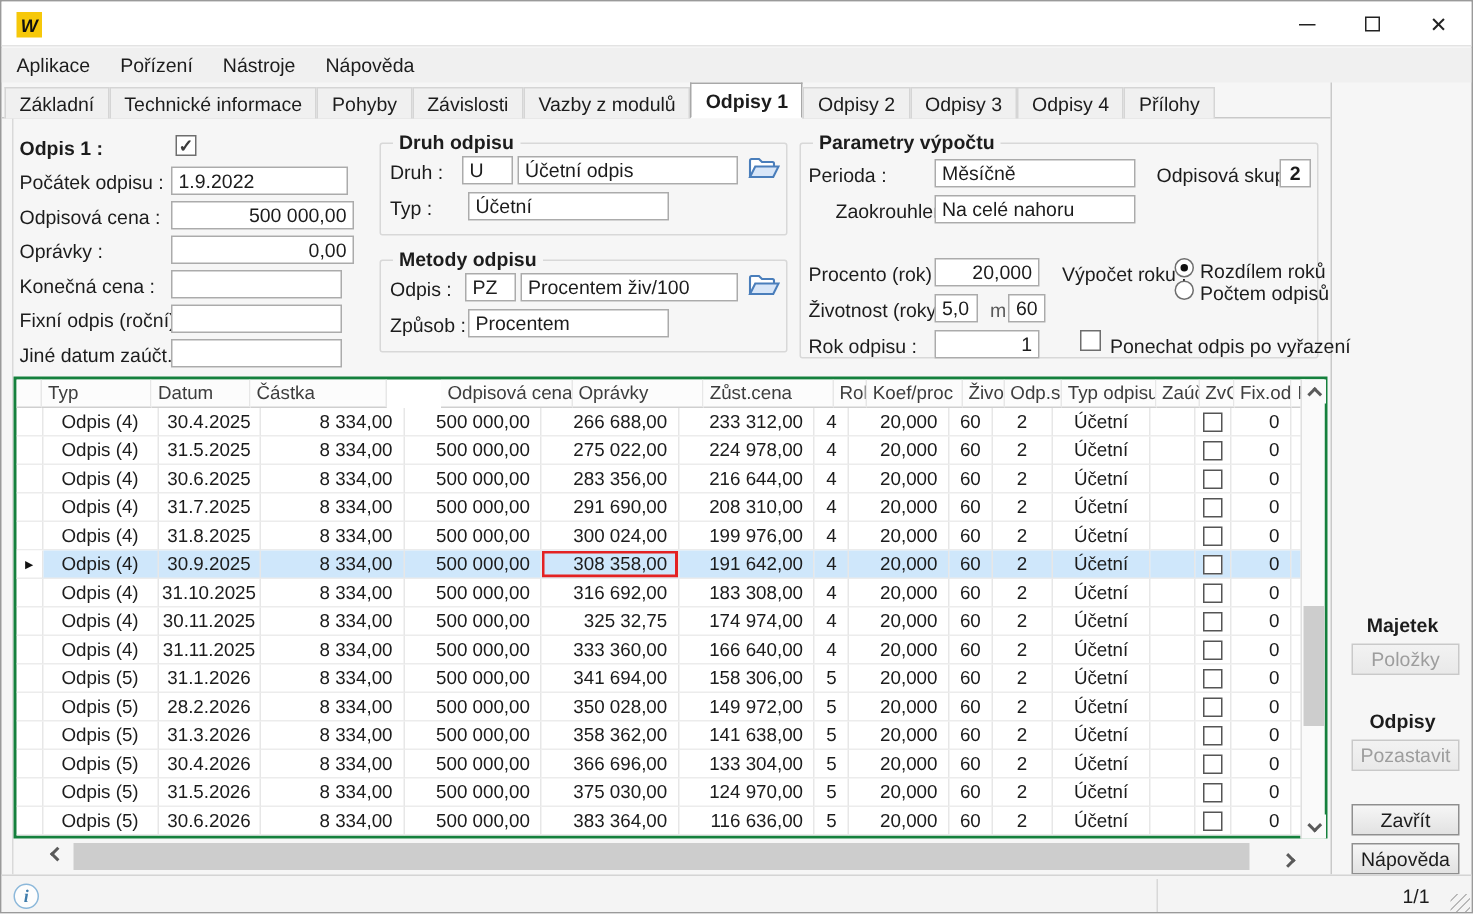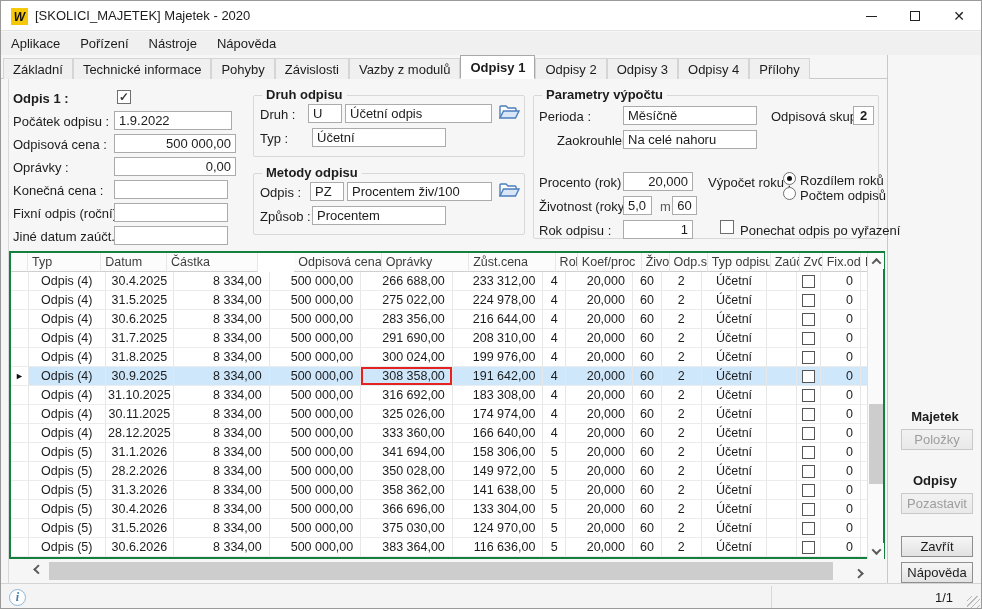--- a/index.html
+++ b/index.html
@@ -100,21 +100,20 @@
   #grip { position:absolute; right:1px; bottom:1px; width:13px; height:13px;
           background: repeating-linear-gradient(135deg, transparent 0 3px, #b9b9b9 3px 4px); }
 </style>
 </head>
 <body>
 
 <div id="window">
 
   <div id="titlebar">
     <div id="logo">W</div>
-    <div id="title-text">[SKOLICI_MAJETEK] Majetek  - 2020</div>
     <div class="winctl" id="btn-min">
         <div class="bar"></div>
       </div>
     <div class="winctl" id="btn-max">
         <div class="sq"></div>
       </div>
     <div class="winctl" id="btn-close">
         <span>✕</span>
       </div>
   </div>
@@ -366,38 +365,38 @@
           </div>
           <div class="cell right" style="width: 40px;">0</div>
           <div class="cell" style="width: 5px;"></div>
         </div>
         <div class="trow">
           <div class="cell marker" style="width: 18px;"></div>
           <div class="cell center" style="width: 77px;">Odpis (4)</div>
           <div class="cell center" style="width: 69px;">30.11.2025</div>
           <div class="cell right" style="width: 96px;">8 334,00</div>
           <div class="cell right" style="width: 92px;">500 000,00</div>
-          <div class="cell right" style="width: 92px;">325 026,00</div>
+          <div class="cell right" style="width: 92px;">325 32,75</div>
           <div class="cell right" style="width: 91px;">174 974,00</div>
           <div class="cell center" style="width: 23px;">4</div>
           <div class="cell right" style="width: 67px;">20,000</div>
           <div class="cell center" style="width: 29px;">60</div>
           <div class="cell center" style="width: 40px;">2</div>
           <div class="cell center" style="width: 66px;">Účetní</div>
           <div class="cell center" style="width: 30px;"></div>
           <div class="cell center" style="width: 24px;">
             <div class="mini-cb"></div>
           </div>
           <div class="cell right" style="width: 40px;">0</div>
           <div class="cell" style="width: 5px;"></div>
         </div>
         <div class="trow">
           <div class="cell marker" style="width: 18px;"></div>
           <div class="cell center" style="width: 77px;">Odpis (4)</div>
-          <div class="cell center" style="width: 69px;">28.12.2025</div>
+          <div class="cell center" style="width: 69px;">31.11.2025</div>
           <div class="cell right" style="width: 96px;">8 334,00</div>
           <div class="cell right" style="width: 92px;">500 000,00</div>
           <div class="cell right" style="width: 92px;">333 360,00</div>
           <div class="cell right" style="width: 91px;">166 640,00</div>
           <div class="cell center" style="width: 23px;">4</div>
           <div class="cell right" style="width: 67px;">20,000</div>
           <div class="cell center" style="width: 29px;">60</div>
           <div class="cell center" style="width: 40px;">2</div>
           <div class="cell center" style="width: 66px;">Účetní</div>
           <div class="cell center" style="width: 30px;"></div>

